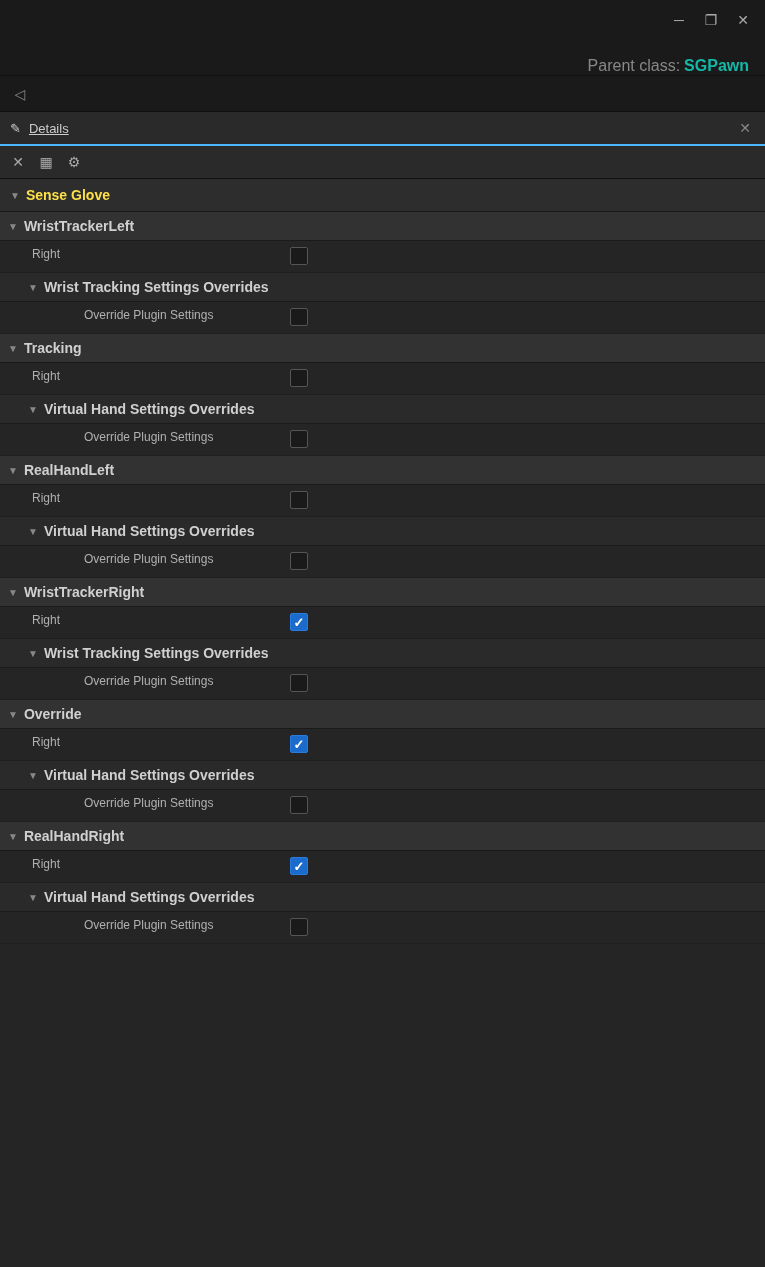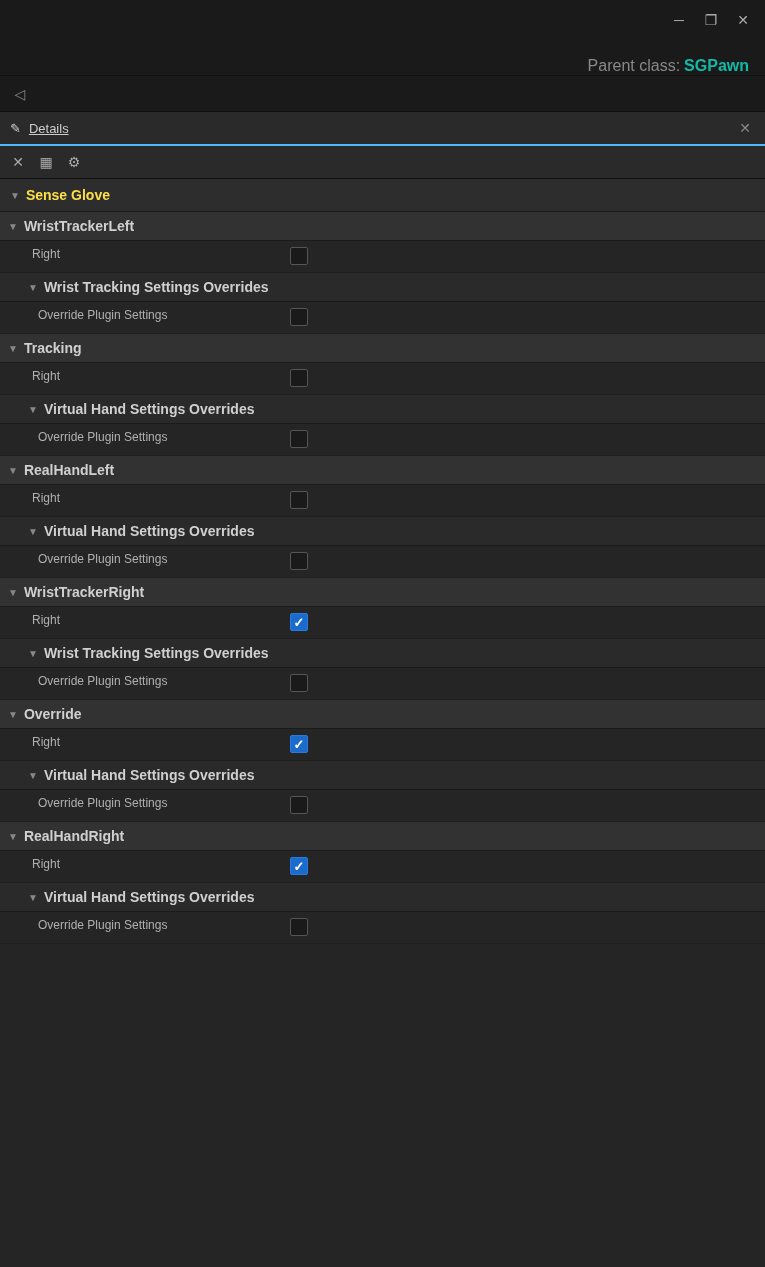--- a/index.html
+++ b/index.html
@@ -200,21 +200,21 @@
       border-bottom: 1px solid #1f1f1f;
       min-height: 32px;
     }
     .prop-label {
       flex: 0 0 280px;
       padding: 6px 8px 6px 32px;
       color: #b0b0b0;
       font-size: 12px;
     }
     .prop-label.indented {
-      padding-left: 38px;
+      padding-left: 84px;
     }
     .prop-value {
       flex: 1;
       padding: 4px 8px;
       display: flex;
       align-items: center;
     }
 
     
     .checkbox-wrap {

